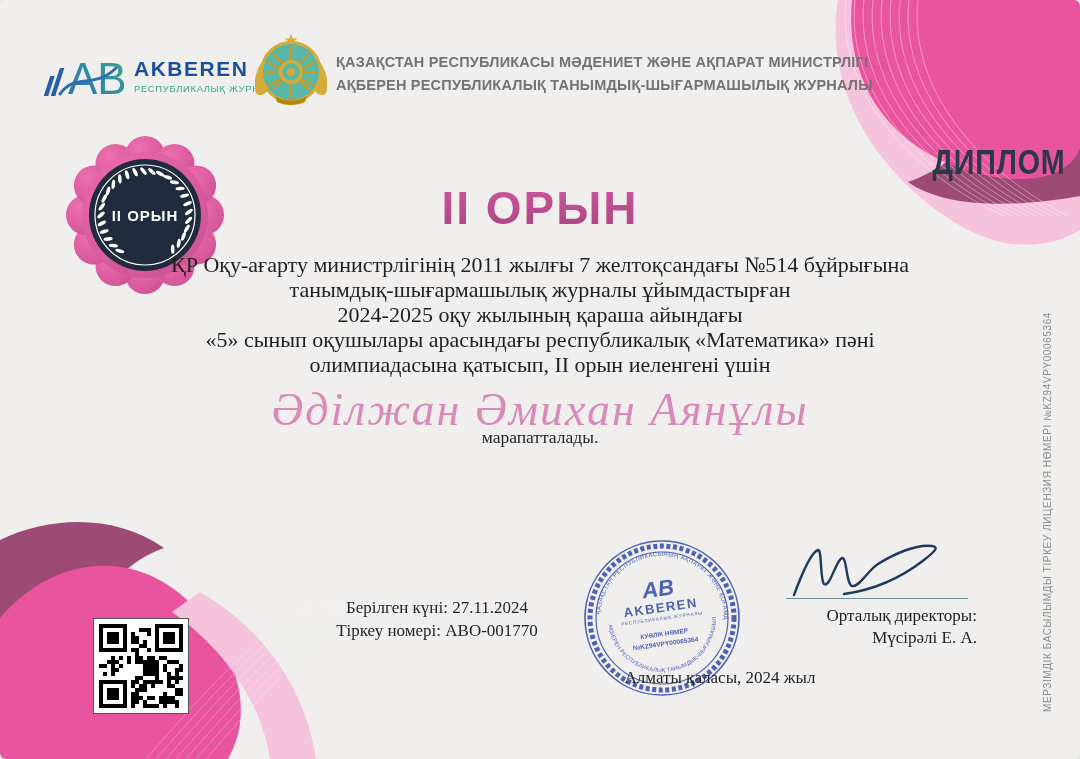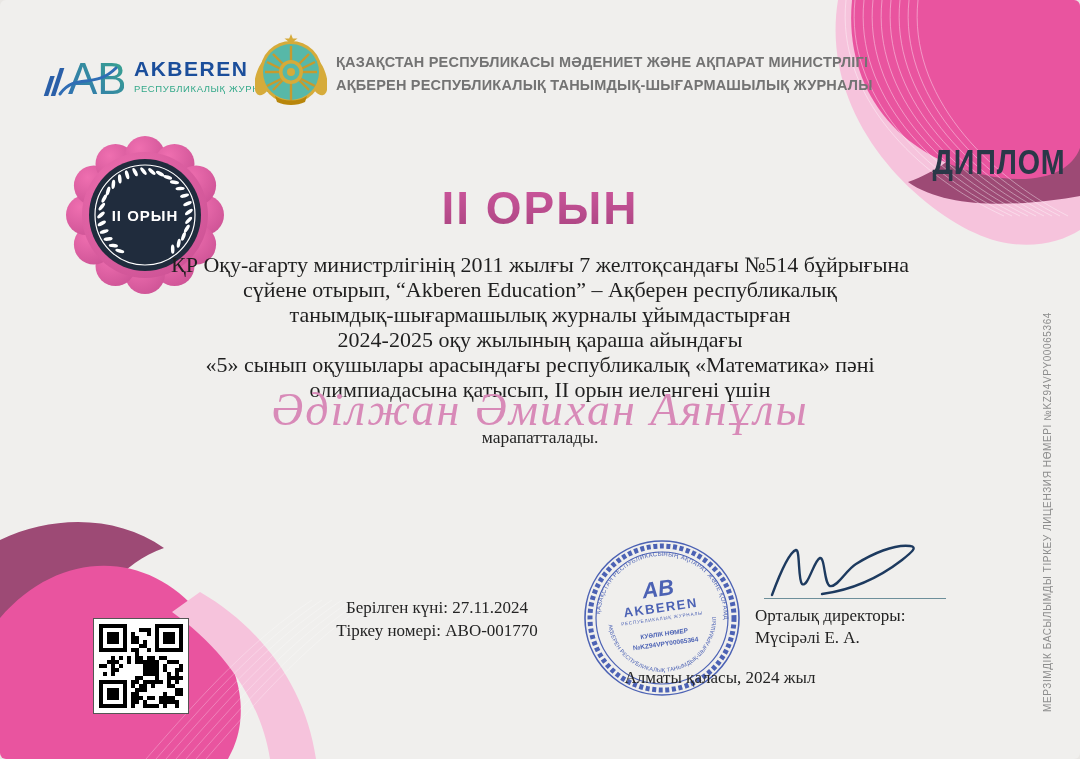--- a/index.html
+++ b/index.html
@@ -23,21 +23,21 @@
   .place{left:0;top:181px;width:100%;text-align:center;font-family:"Liberation Sans",sans-serif;font-weight:bold;font-size:46px;letter-spacing:2px;
     background:linear-gradient(180deg,#d0589f 0%,#a8437f 100%);-webkit-background-clip:text;background-clip:text;color:transparent;}
   
   .bodytext{left:140px;top:252px;width:800px;text-align:center;font-size:22px;line-height:25px;color:#1f1f1f;}
   .recipient{left:0;top:383px;width:100%;text-align:center;font-style:italic;font-size:46px;letter-spacing:2px;color:#d88ab8;}
   .awarded{left:0;top:427px;width:100%;text-align:center;font-size:17.5px;}
   .supervisor{left:0;top:464px;width:100%;text-align:center;font-size:16.5px;line-height:26px;}
   .issue{left:287px;top:596px;width:300px;text-align:center;font-size:17px;line-height:23px;}
   .footer-city{left:570px;top:668px;width:300px;text-align:center;font-size:17px;}
   
-  .sig-wrap{left:755px;top:540px;width:200px;text-align:left;}
+  .sig-wrap{left:777px;top:540px;width:200px;text-align:right;}
   .sig-line{width:182px;height:1px;background:#6d8f9a;margin:0 auto;}
   .sig-title{font-size:17px;margin-top:7px;color:#222;}
   .sig-name{font-size:17px;margin-top:2px;color:#222;}
   
   .license{left:1047px;top:512px;transform:translate(-50%,-50%) rotate(-90deg);white-space:nowrap;
     font-family:"Liberation Sans",sans-serif;font-size:10px;letter-spacing:.6px;color:#8d8d8d;}
   
   .stamp-wrap{left:583px;top:539px;}
   .qr-wrap{left:93px;top:618px;background:#fff;padding:5px;border:1px solid #555;}
 </style>
@@ -177,21 +177,20 @@
         <ellipse cx="27.690097206192863" cy="34.1944223041067" rx="4.6" ry="1.8" transform="rotate(-271 27.690097206192863 34.1944223041067)"></ellipse>
       </g>
     <text y="6" text-anchor="middle" font-family="Liberation Sans,sans-serif" font-weight="bold" font-size="15" letter-spacing="1" fill="#ffffff">II ОРЫН</text>
   </svg>
 
   <div class="abs diploma"><span>ДИПЛОМ</span></div>
   <div class="abs place">II ОРЫН</div>
 
   <div class="abs bodytext">
     <div>ҚР Оқу-ағарту министрлігінің 2011 жылғы 7 желтоқсандағы №514 бұйрығына</div>
-    <div>сүйене отырып, “Akberen Education” – Ақберен республикалық</div>
     <div>танымдық-шығармашылық журналы  ұйымдастырған</div>
     <div>2024-2025 оқу жылының қараша айындағы</div>
     <div>«5» сынып оқушылары арасындағы республикалық «Математика» пәні</div>
     <div>олимпиадасына қатысып, II орын иеленгені үшін</div>
   </div>
 
   <div class="abs recipient">Әділжан Әмихан Аянұлы</div>
   <div class="abs awarded">марапатталады.</div>
 
 

